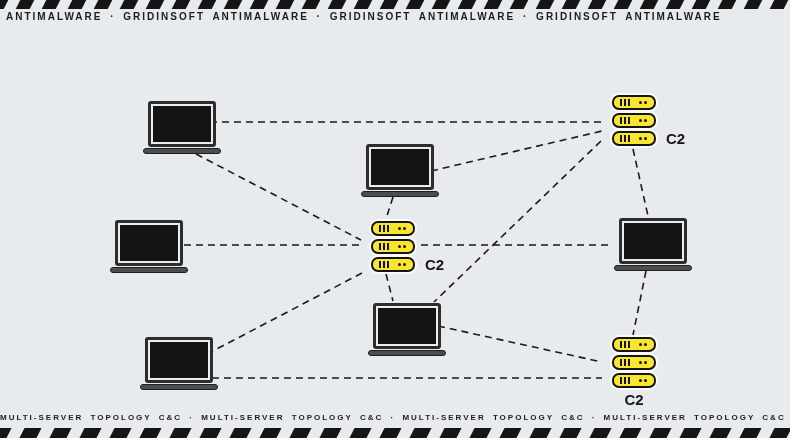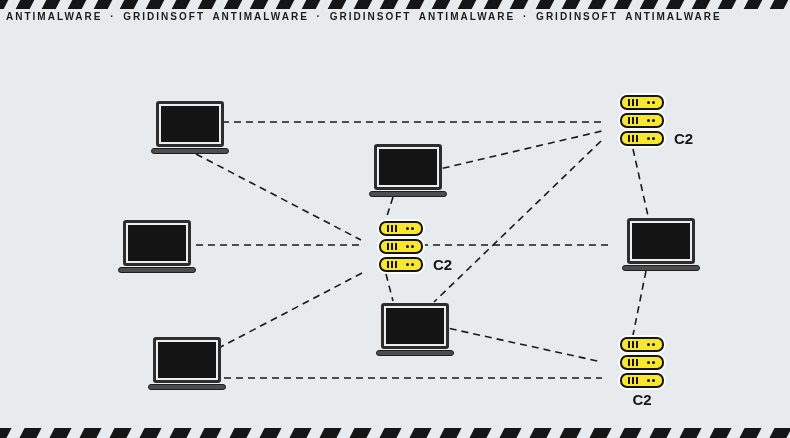--- a/index.html
+++ b/index.html
@@ -25,21 +25,21 @@
   .banner-text.top{top:11px;left:6px;font-size:10px;letter-spacing:2px;word-spacing:3px;}
   .banner-text.bottom{top:413px;left:0;font-size:8px;letter-spacing:2px;word-spacing:3px;}
   
   .title-row{position:absolute;top:50px;left:228px;display:flex;align-items:center;gap:13px;}
   .bullet{width:10px;height:10px;background:var(--yellow);box-shadow:-2px 2px 0 #141414;}
   .page-title{margin:0;font-size:27px;font-weight:800;letter-spacing:.2px;color:var(--ink);white-space:nowrap;}
   
   #wires{position:absolute;left:0;top:0;width:790px;height:438px;}
   .wire{stroke:#1a1a1a;stroke-width:1.6;stroke-dasharray:7 5;fill:none;}
   
-  #nodes{position:absolute;left:16px;top:0;width:754px;height:438px;}
+  #nodes{position:absolute;left:8px;top:0;width:754px;height:438px;}
   .laptop{position:absolute;width:78px;height:53px;}
   .laptop .screen{
     position:absolute;left:5px;top:0;width:68px;height:46px;
     background:var(--screen);border:3px solid var(--frame);border-radius:3px;
     box-shadow:inset 0 0 0 2px #ededed;
   }
   .laptop .base{
     position:absolute;left:0;bottom:0;width:78px;height:6px;
     background:var(--base);border:1px solid #1e1e1e;border-radius:3px;
   }
@@ -242,20 +242,21 @@
           </span>
           <span class="leds">
             <i></i>
             <i></i>
           </span>
         </div>
         <span class="c2-label below">C2</span>
       </div>
     </div>
 
+  <div class="banner-text bottom">MULTI-SERVER TOPOLOGY C&amp;C · MULTI-SERVER TOPOLOGY C&amp;C · MULTI-SERVER TOPOLOGY C&amp;C · MULTI-SERVER TOPOLOGY C&amp;C</div>
   <div class="stripe-bar bottom">
       <span class="stripe"></span>
       <span class="stripe"></span>
       <span class="stripe"></span>
       <span class="stripe"></span>
       <span class="stripe"></span>
       <span class="stripe"></span>
       <span class="stripe"></span>
       <span class="stripe"></span>
       <span class="stripe"></span>

